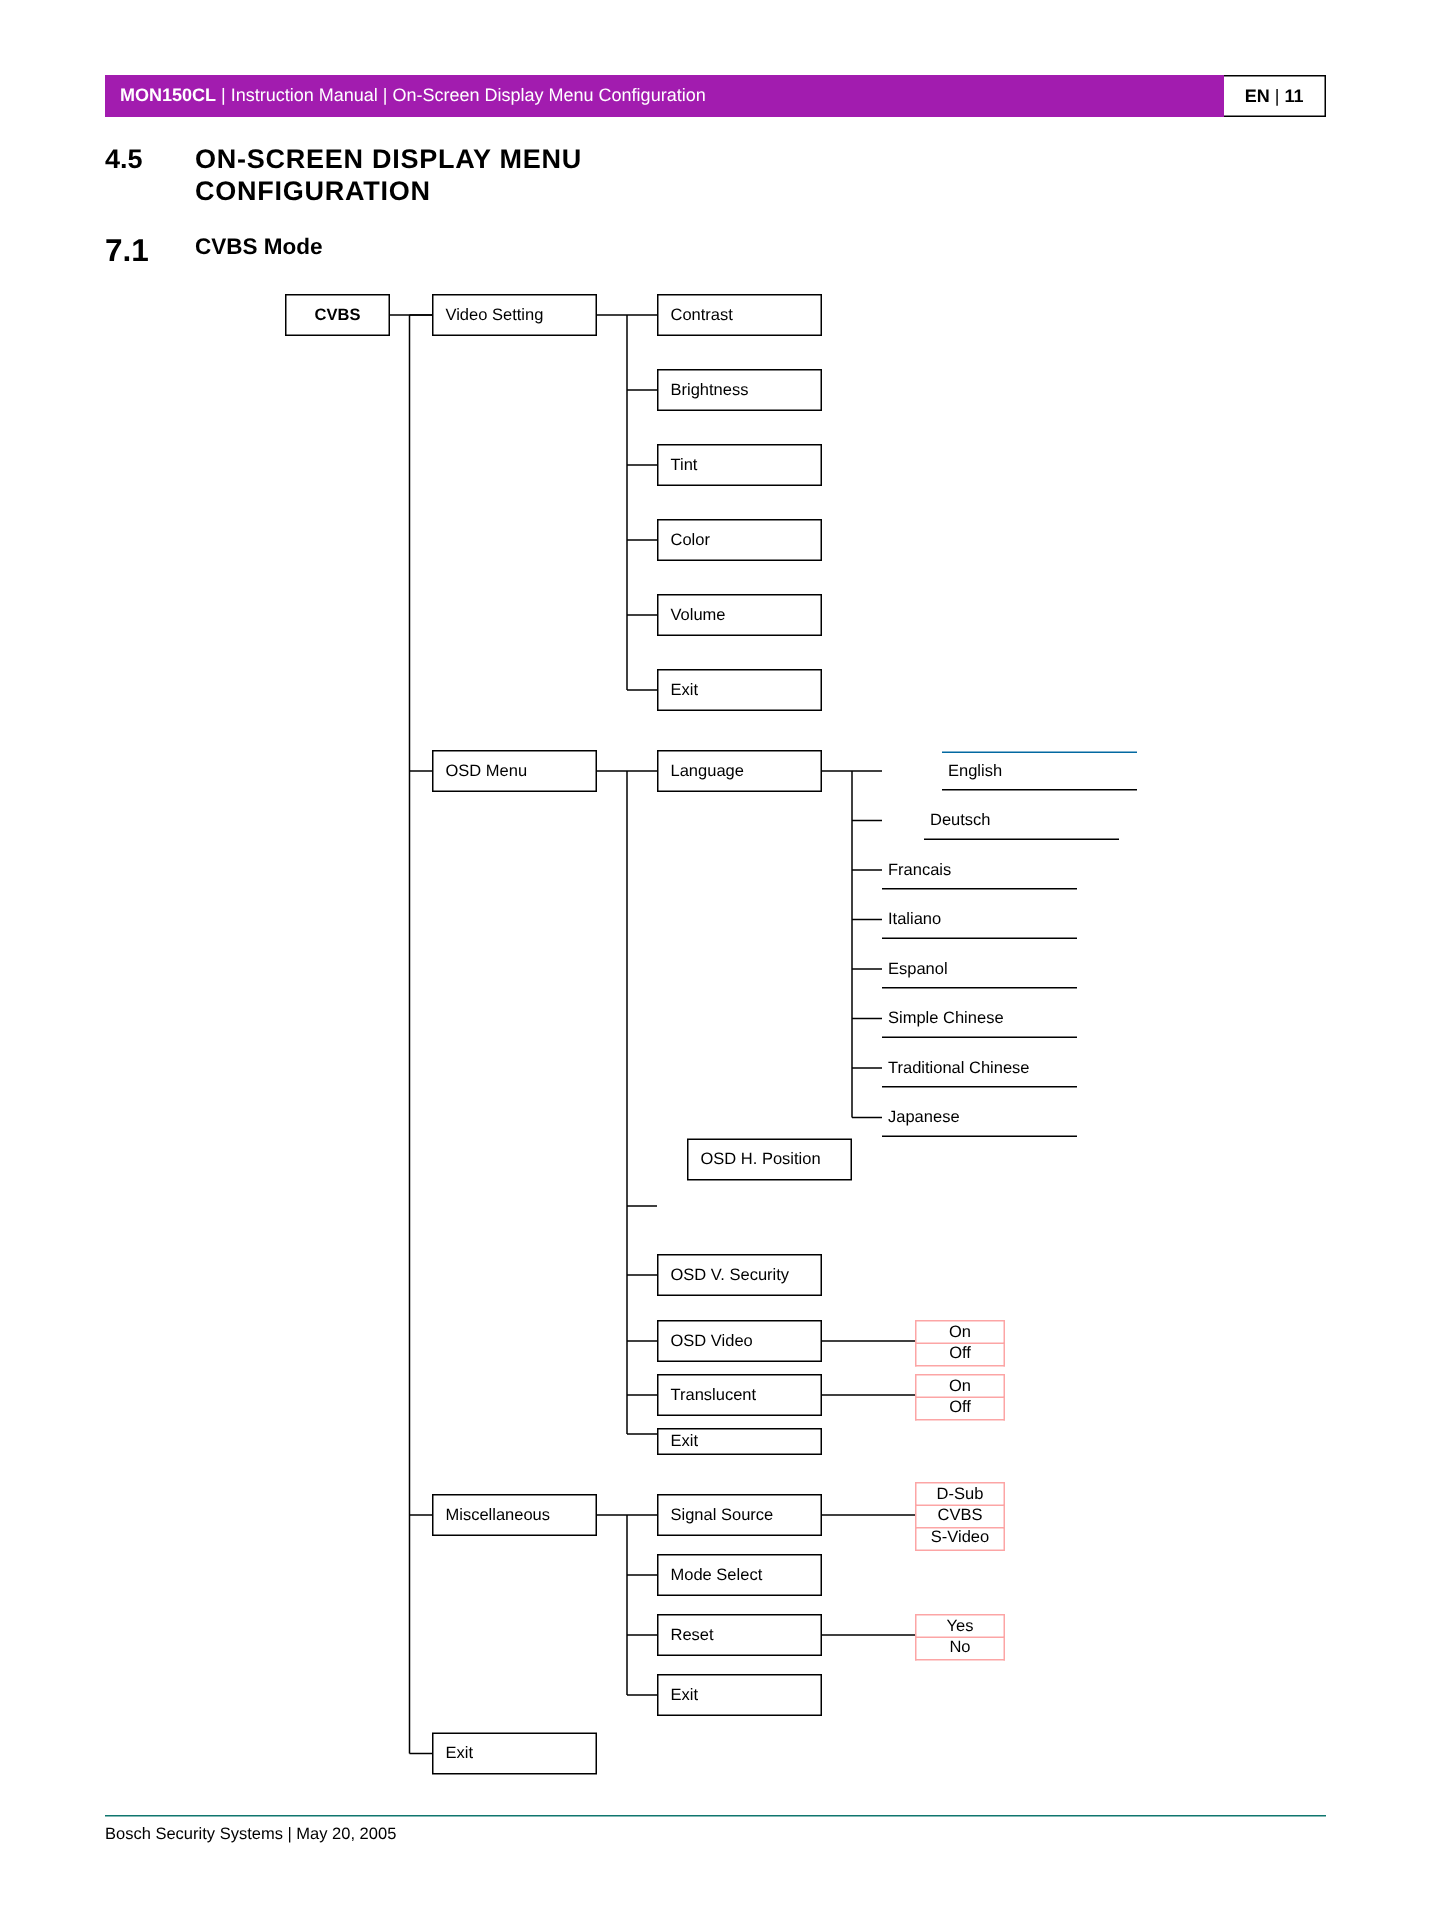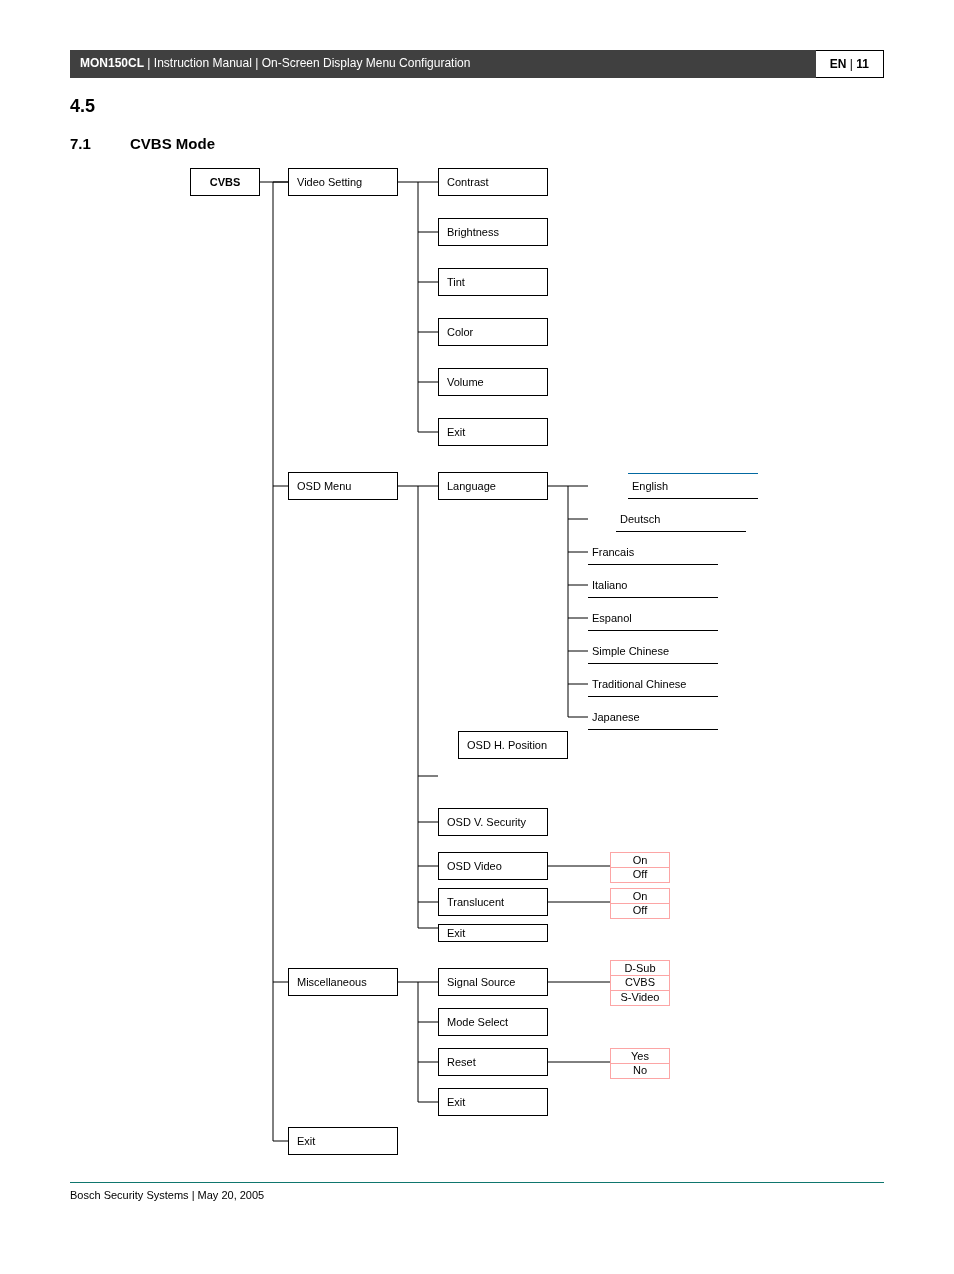--- a/index.html
+++ b/index.html
@@ -1,25 +1,25 @@
 <!DOCTYPE html>
 <html><head>
 <meta charset="utf-8">
 <style>
   * { box-sizing: border-box; margin: 0; padding: 0; }
   body { font-family: Arial, Helvetica, sans-serif; background: #fff; width: 954px; height: 1274px; position: relative; padding: 50px 70px 40px 70px; }
   .header-bar { display: flex; align-items: stretch; margin-bottom: 18px; }
-  .header-dark { background: #404040; color: #fff; padding: 6px 10px; font-size: 12px; flex: 1; }
+  .header-dark { background: #a21caf; color: #fff; padding: 6px 10px; font-size: 12px; flex: 1; }
   .header-dark b { font-weight: bold; }
   .header-light { border: 1px solid #000; border-left: none; padding: 6px 14px; font-size: 12px; font-weight: bold; }
   .title-row { display: flex; margin-bottom: 18px; }
   .title-num { width: 60px; font-size: 18px; font-weight: bold; }
   .title-text { font-size: 18px; font-weight: bold; letter-spacing: 0.5px; }
   .sub-row { display: flex; margin-bottom: 14px; }
-  .sub-num { width: 60px; font-size: 15px; font-weight: bold; }
+  .sub-num { width: 60px; font-size: 21px; font-weight: bold; }
   .sub-text { font-size: 15px; font-weight: bold; }
   .diagram { position: relative; height: 1010px; }
   .box { position: absolute; border: 1px solid #000; background: #fff; font-size: 11px; display: flex; align-items: center; padding: 0 8px; height: 28px; }
   .lang-row { position: absolute; border-bottom: 1px solid #000; font-size: 11px; height: 26px; display: flex; align-items: center; padding: 0 4px; width: 130px; }
   .opt-cell { position: absolute; border: 1px solid #fca5a5; font-size: 11px; text-align: center; width: 60px; height: 16px; line-height: 14px; }
   svg.lines { position: absolute; top: 0; left: 0; }
   .footer-rule { border-top: 1px solid #0f766e; margin-top: 6px; padding-top: 6px; }
   .footer-text { font-size: 11px; }
 </style>
 </head>
@@ -29,20 +29,24 @@
   <div class="header-dark">
     <b>MON150CL</b><span> | </span><span>Instruction Manual</span><span> | </span><span>On-Screen Display Menu Configuration</span>
   </div>
   <div class="header-light">
     <span>EN</span><span style="font-weight:normal"> | </span><span>11</span>
   </div>
 </div>
 
 <div class="title-row">
   <div class="title-num">4.5</div>
+  <div class="title-text">
+    <div>ON-SCREEN DISPLAY MENU</div>
+    <div>CONFIGURATION</div>
+  </div>
 </div>
 
 <div class="sub-row">
   <div class="sub-num">7.1</div>
   <div class="sub-text">CVBS Mode</div>
 </div>
 
 <div class="diagram">
 
 <svg class="lines" width="820" height="1010">

